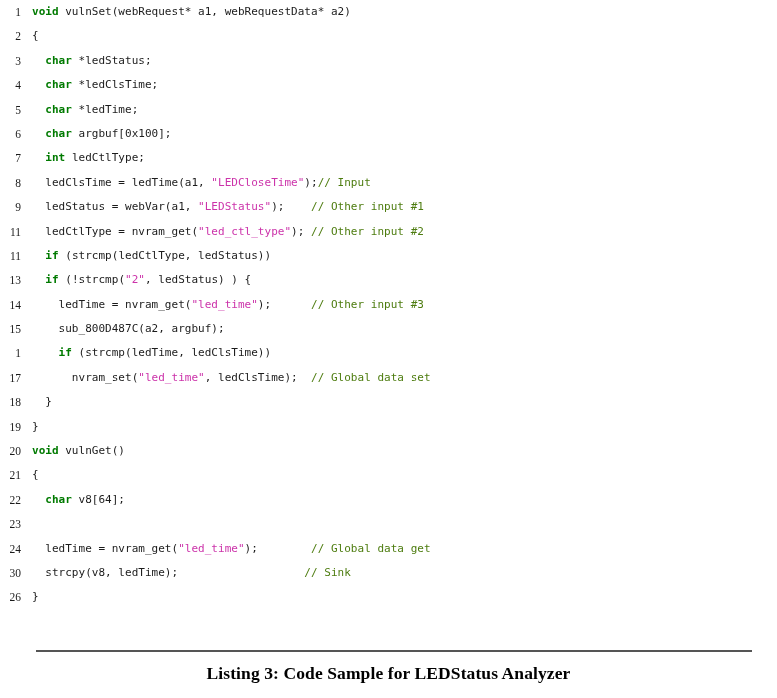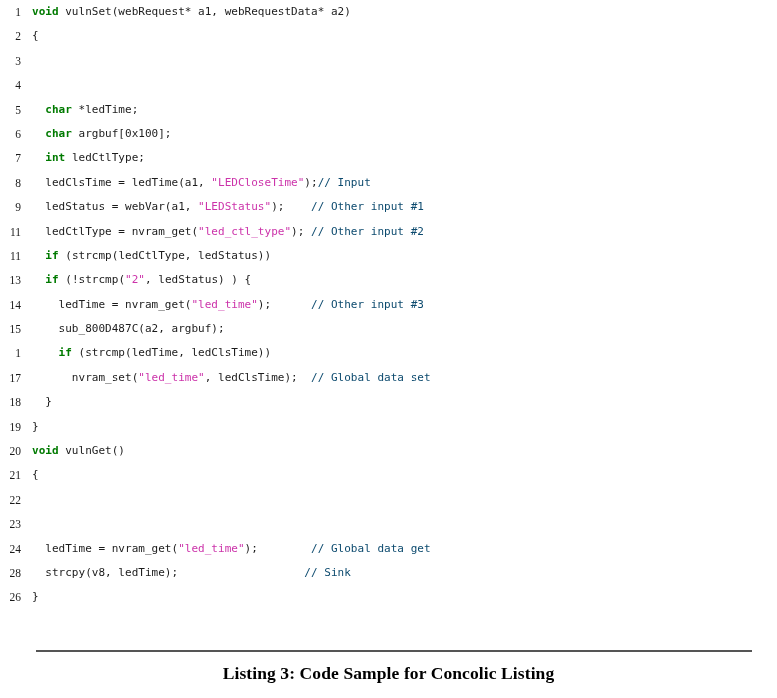--- a/index.html
+++ b/index.html
@@ -58,21 +58,21 @@
     font-size: 11px;
     line-height: 24.4px;
     letter-spacing: 0.02px;
     color: #1b1b1b;
     white-space: pre;
   }
 
   
   .tok-kw   { color: #007a00; font-weight: bold; }
   .tok-str  { color: #cc33aa; }
-  .tok-cmt  { color: #0c4a6e; }
+  .tok-cmt  { color: #4d7c0f; }
   .tok-pln  { color: #1b1b1b; }
 
   
   #caption-rule {
     position: absolute;
     left: 36px;
     top: 650px;
     width: 716px;
     height: 2px;
     background: #555555;
@@ -92,42 +92,42 @@
   }
 </style>
 </head>
 <body>
 
 <div id="listing-figure">
 
   <div id="code-block">
       <div class="code-line"><span class="line-number">1</span><span class="line-code"><span class="tok-kw">void</span><span class="tok-pln"> vulnSet(webRequest* a1, webRequestData* a2)</span></span></div>
       <div class="code-line"><span class="line-number">2</span><span class="line-code"><span class="tok-pln">{</span></span></div>
-      <div class="code-line"><span class="line-number">3</span></div>
-      <div class="code-line"><span class="line-number">4</span></div>
+      <div class="code-line"><span class="line-number">3</span><span class="line-code"><span class="tok-pln">  </span><span class="tok-kw">char</span><span class="tok-pln"> *ledStatus;</span></span></div>
+      <div class="code-line"><span class="line-number">4</span><span class="line-code"><span class="tok-pln">  </span><span class="tok-kw">char</span><span class="tok-pln"> *ledClsTime;</span></span></div>
       <div class="code-line"><span class="line-number">5</span><span class="line-code"><span class="tok-pln">  </span><span class="tok-kw">char</span><span class="tok-pln"> *ledTime;</span></span></div>
       <div class="code-line"><span class="line-number">6</span><span class="line-code"><span class="tok-pln">  </span><span class="tok-kw">char</span><span class="tok-pln"> argbuf[0x100];</span></span></div>
       <div class="code-line"><span class="line-number">7</span><span class="line-code"><span class="tok-pln">  </span><span class="tok-kw">int</span><span class="tok-pln"> ledCtlType;</span></span></div>
       <div class="code-line"><span class="line-number">8</span><span class="line-code"><span class="tok-pln">  ledClsTime = ledTime(a1, </span><span class="tok-str">"LEDCloseTime"</span><span class="tok-pln">);</span><span class="tok-cmt">// Input</span></span></div>
       <div class="code-line"><span class="line-number">9</span><span class="line-code"><span class="tok-pln">  ledStatus = webVar(a1, </span><span class="tok-str">"LEDStatus"</span><span class="tok-pln">);    </span><span class="tok-cmt">// Other input #1</span></span></div>
       <div class="code-line"><span class="line-number">11</span><span class="line-code"><span class="tok-pln">  ledCtlType = nvram_get(</span><span class="tok-str">"led_ctl_type"</span><span class="tok-pln">); </span><span class="tok-cmt">// Other input #2</span></span></div>
       <div class="code-line"><span class="line-number">11</span><span class="line-code"><span class="tok-pln">  </span><span class="tok-kw">if</span><span class="tok-pln"> (strcmp(ledCtlType, ledStatus))</span></span></div>
       <div class="code-line"><span class="line-number">13</span><span class="line-code"><span class="tok-pln">  </span><span class="tok-kw">if</span><span class="tok-pln"> (!strcmp(</span><span class="tok-str">"2"</span><span class="tok-pln">, ledStatus) ) {</span></span></div>
       <div class="code-line"><span class="line-number">14</span><span class="line-code"><span class="tok-pln">    ledTime = nvram_get(</span><span class="tok-str">"led_time"</span><span class="tok-pln">);      </span><span class="tok-cmt">// Other input #3</span></span></div>
       <div class="code-line"><span class="line-number">15</span><span class="line-code"><span class="tok-pln">    sub_800D487C(a2, argbuf);</span></span></div>
       <div class="code-line"><span class="line-number">1</span><span class="line-code"><span class="tok-pln">    </span><span class="tok-kw">if</span><span class="tok-pln"> (strcmp(ledTime, ledClsTime))</span></span></div>
       <div class="code-line"><span class="line-number">17</span><span class="line-code"><span class="tok-pln">      nvram_set(</span><span class="tok-str">"led_time"</span><span class="tok-pln">, ledClsTime);  </span><span class="tok-cmt">// Global data set</span></span></div>
       <div class="code-line"><span class="line-number">18</span><span class="line-code"><span class="tok-pln">  }</span></span></div>
       <div class="code-line"><span class="line-number">19</span><span class="line-code"><span class="tok-pln">}</span></span></div>
       <div class="code-line"><span class="line-number">20</span><span class="line-code"><span class="tok-kw">void</span><span class="tok-pln"> vulnGet()</span></span></div>
       <div class="code-line"><span class="line-number">21</span><span class="line-code"><span class="tok-pln">{</span></span></div>
-      <div class="code-line"><span class="line-number">22</span></div>
+      <div class="code-line"><span class="line-number">22</span><span class="line-code"><span class="tok-pln">  </span><span class="tok-kw">char</span><span class="tok-pln"> v8[64];</span></span></div>
       <div class="code-line"><span class="line-number">23</span></div>
       <div class="code-line"><span class="line-number">24</span><span class="line-code"><span class="tok-pln">  ledTime = nvram_get(</span><span class="tok-str">"led_time"</span><span class="tok-pln">);        </span><span class="tok-cmt">// Global data get</span></span></div>
-      <div class="code-line"><span class="line-number">28</span><span class="line-code"><span class="tok-pln">  strcpy(v8, ledTime);                   </span><span class="tok-cmt">// Sink</span></span></div>
+      <div class="code-line"><span class="line-number">30</span><span class="line-code"><span class="tok-pln">  strcpy(v8, ledTime);                   </span><span class="tok-cmt">// Sink</span></span></div>
       <div class="code-line"><span class="line-number">26</span><span class="line-code"><span class="tok-pln">}</span></span></div>
     </div>
 
   <div id="caption-rule"></div>
 
-  <div id="caption">Listing 3: Code Sample for Concolic Listing</div>
+  <div id="caption">Listing 3: Code Sample for LEDStatus Analyzer</div>
 
 </div>
 
 </body></html>

